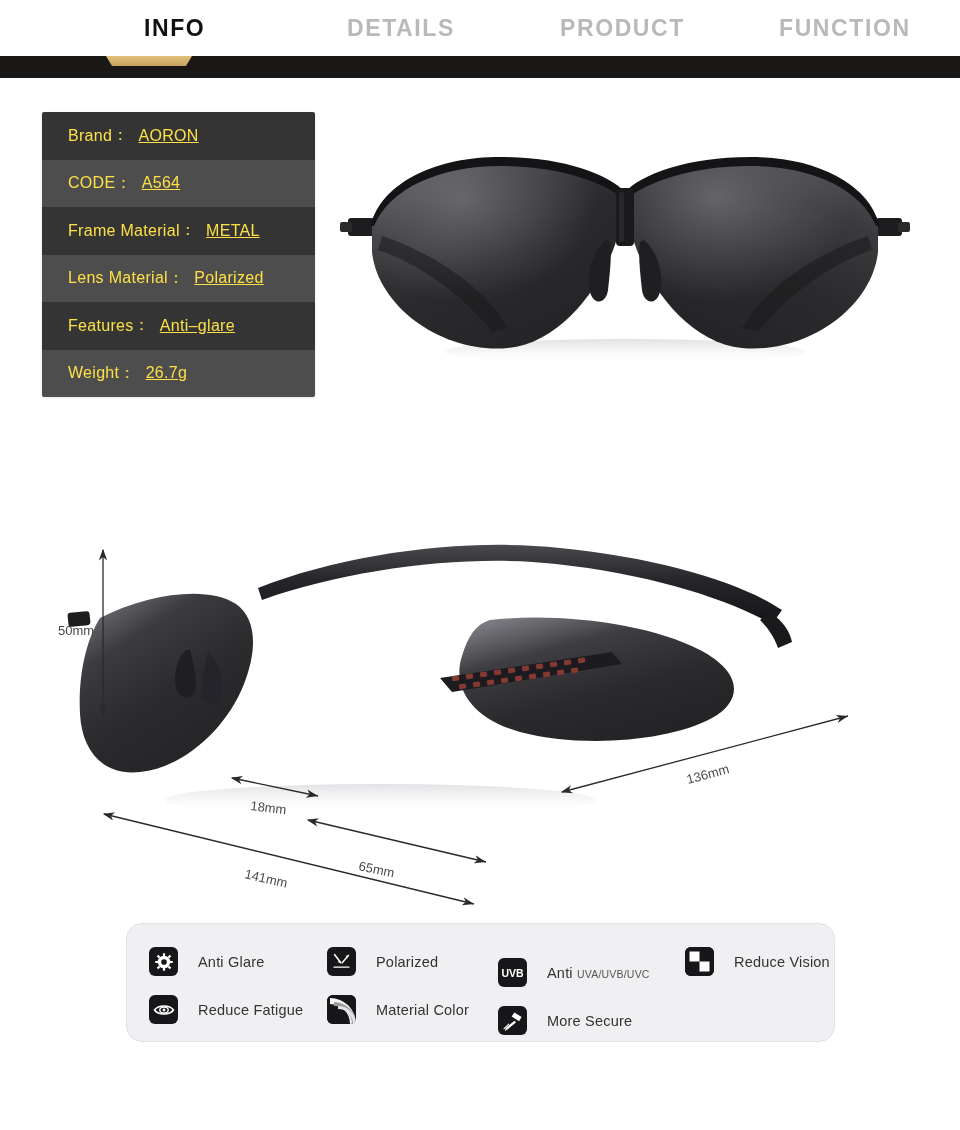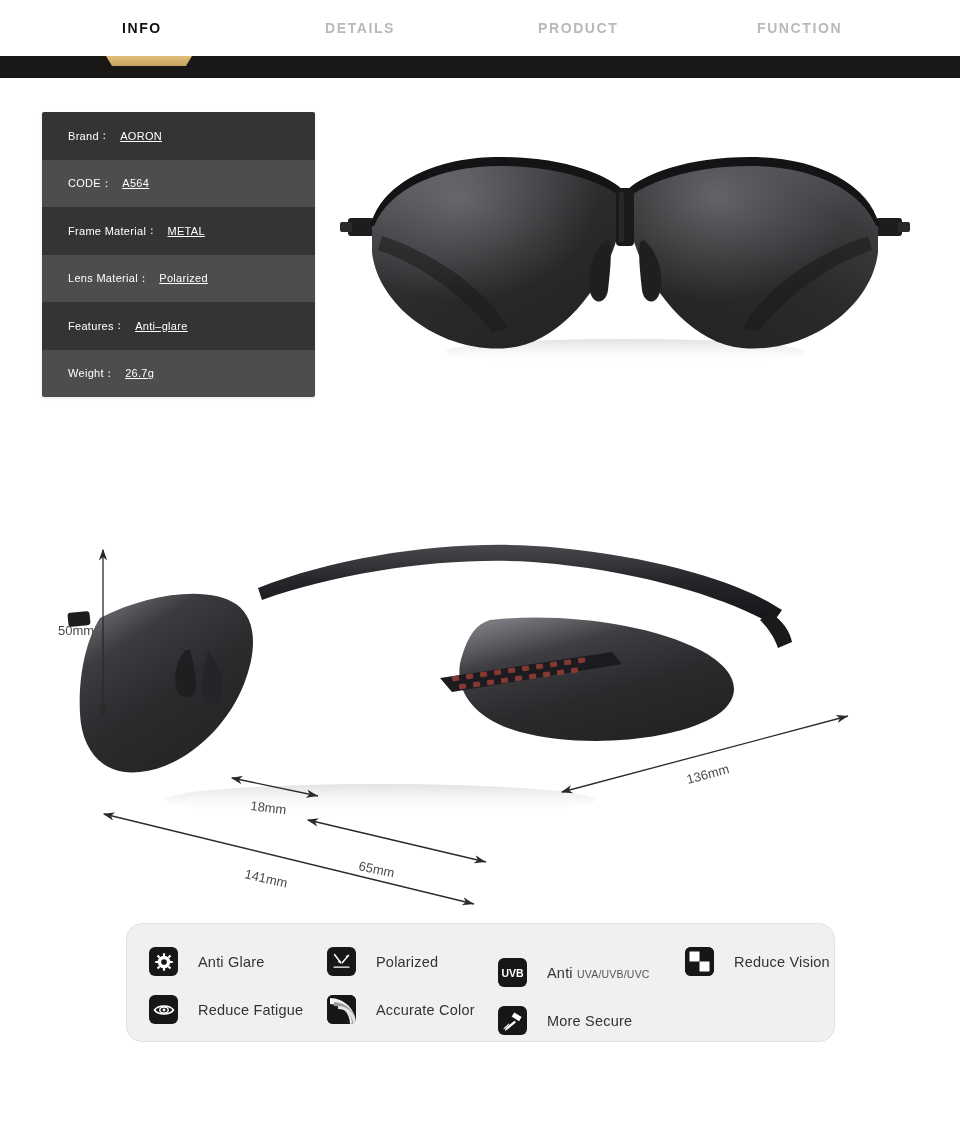--- a/index.html
+++ b/index.html
@@ -15,22 +15,22 @@
   
   .nav {
     position: absolute; left: 0; top: 0; width: 960px; height: 56px;
     background: #ffffff;
   }
   .nav-tabs {
     position: relative; width: 100%; height: 100%;
   }
   .tab {
     position: absolute; top: 28px; transform: translateY(-50%);
-    font-size: 14px; font-weight: bold; letter-spacing: 1.6px;
-    color: #b9b9b9; white-space: nowrap; cursor: pointer;
+    font-size: 23px; font-weight: bold; letter-spacing: 1.6px;
+    color: #b9b9b9; white-space: nowrap; cursor: pointer; margin-left: 22px;
   }
   .tab.active { color: #111111; }
   .tab-0 { left: 122px; }
   .tab-1 { left: 325px; }
   .tab-2 { left: 538px; }
   .tab-3 { left: 757px; }
 
   .navbar-black {
     position: absolute; left: 0; top: 56px; width: 960px; height: 22px;
     background: #1a1717;
@@ -45,21 +45,21 @@
 
   
   .spec-table {
     position: absolute; left: 42px; top: 112px;
     width: 273px; border-radius: 2px; overflow: hidden;
     box-shadow: 0 1px 3px rgba(0,0,0,0.10);
   }
   .spec-row {
     height: 47.5px; display: flex; align-items: center;
     padding-left: 26px;
-    font-size: 11px; color: #ffffff; letter-spacing: 0.3px;
+    font-size: 16px; color: #fde047; letter-spacing: 0.3px;
     white-space: nowrap;
   }
   .spec-row.odd  { background: #343434; }
   .spec-row.even { background: #4d4d4d; }
   .spec-label { }
   .spec-colon { padding: 0 1px 0 0; }
   .spec-value { padding-left: 9px; text-decoration: underline; }
 
   
   .hero { position: absolute; left: 340px; top: 140px; width: 570px; height: 250px; }
@@ -390,21 +390,21 @@
 
       <div class="feat fp-r1 fp-c1">
         <span class="feat-ico">
           <svg width="29" height="29" viewBox="0 0 29 29">
             <rect x="0" y="0" width="29" height="29" fill="#17171a"></rect>
             <path d="M29 29 A26 26 0 0 0 3 3 L3 9 A20 20 0 0 1 23 29 Z" fill="#f4f4f4"></path>
             <path d="M29 29 A22 22 0 0 0 7 7 L7 11 A18 18 0 0 1 25 29 Z" fill="#9b9b9e"></path>
             <path d="M29 29 A18 18 0 0 0 11 11 L11 14 A15 15 0 0 1 26 29 Z" fill="#e4e4e6"></path>
           </svg>
         </span>
-        <span class="feat-label">Accurate Color</span>
+        <span class="feat-label">Material Color</span>
       </div>
 
       <div class="feat fp-r1 fp-c2">
         <span class="feat-ico">
           <svg width="22" height="22" viewBox="0 0 24 24">
             <g fill="#ffffff">
               <path d="M13.4 2.6 L21.4 7.6 L18.6 12.2 L10.6 7.2 Z"></path>
               <rect x="2.6" y="15.6" width="13.5" height="2.5" rx="1.1" transform="rotate(-40 9.3 16.8)"></rect>
             </g>
             <g stroke="#ffffff" stroke-width="1.1" stroke-linecap="round">

